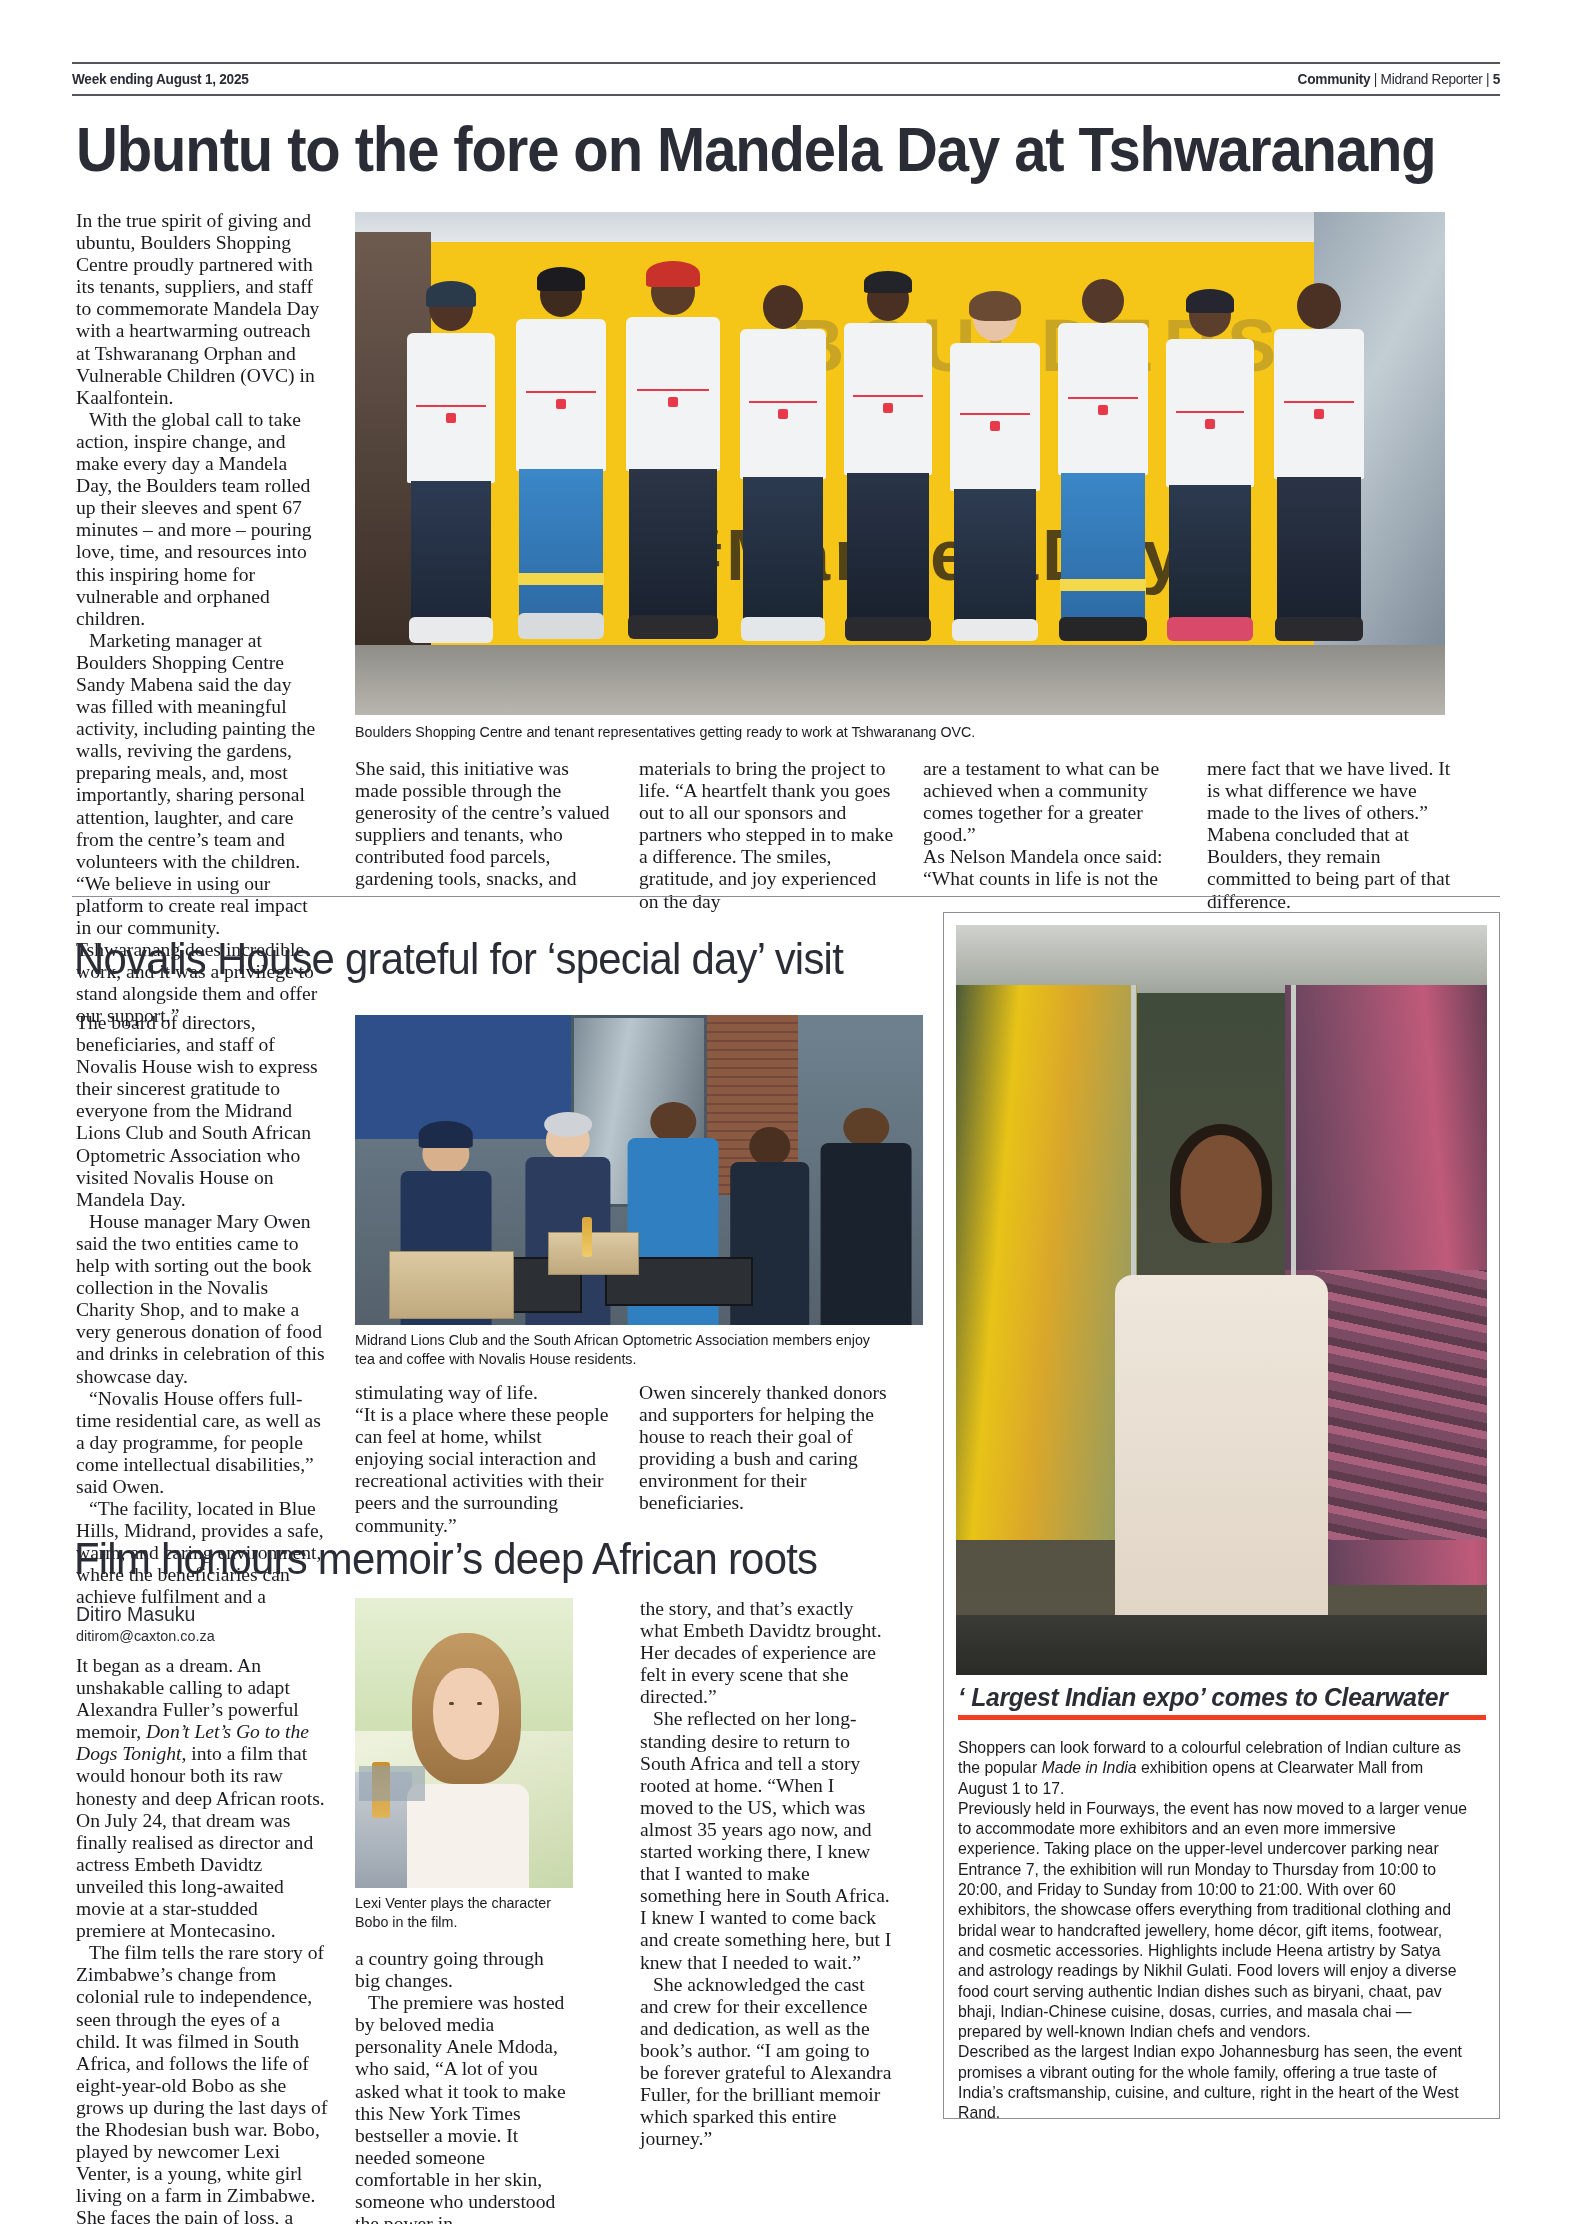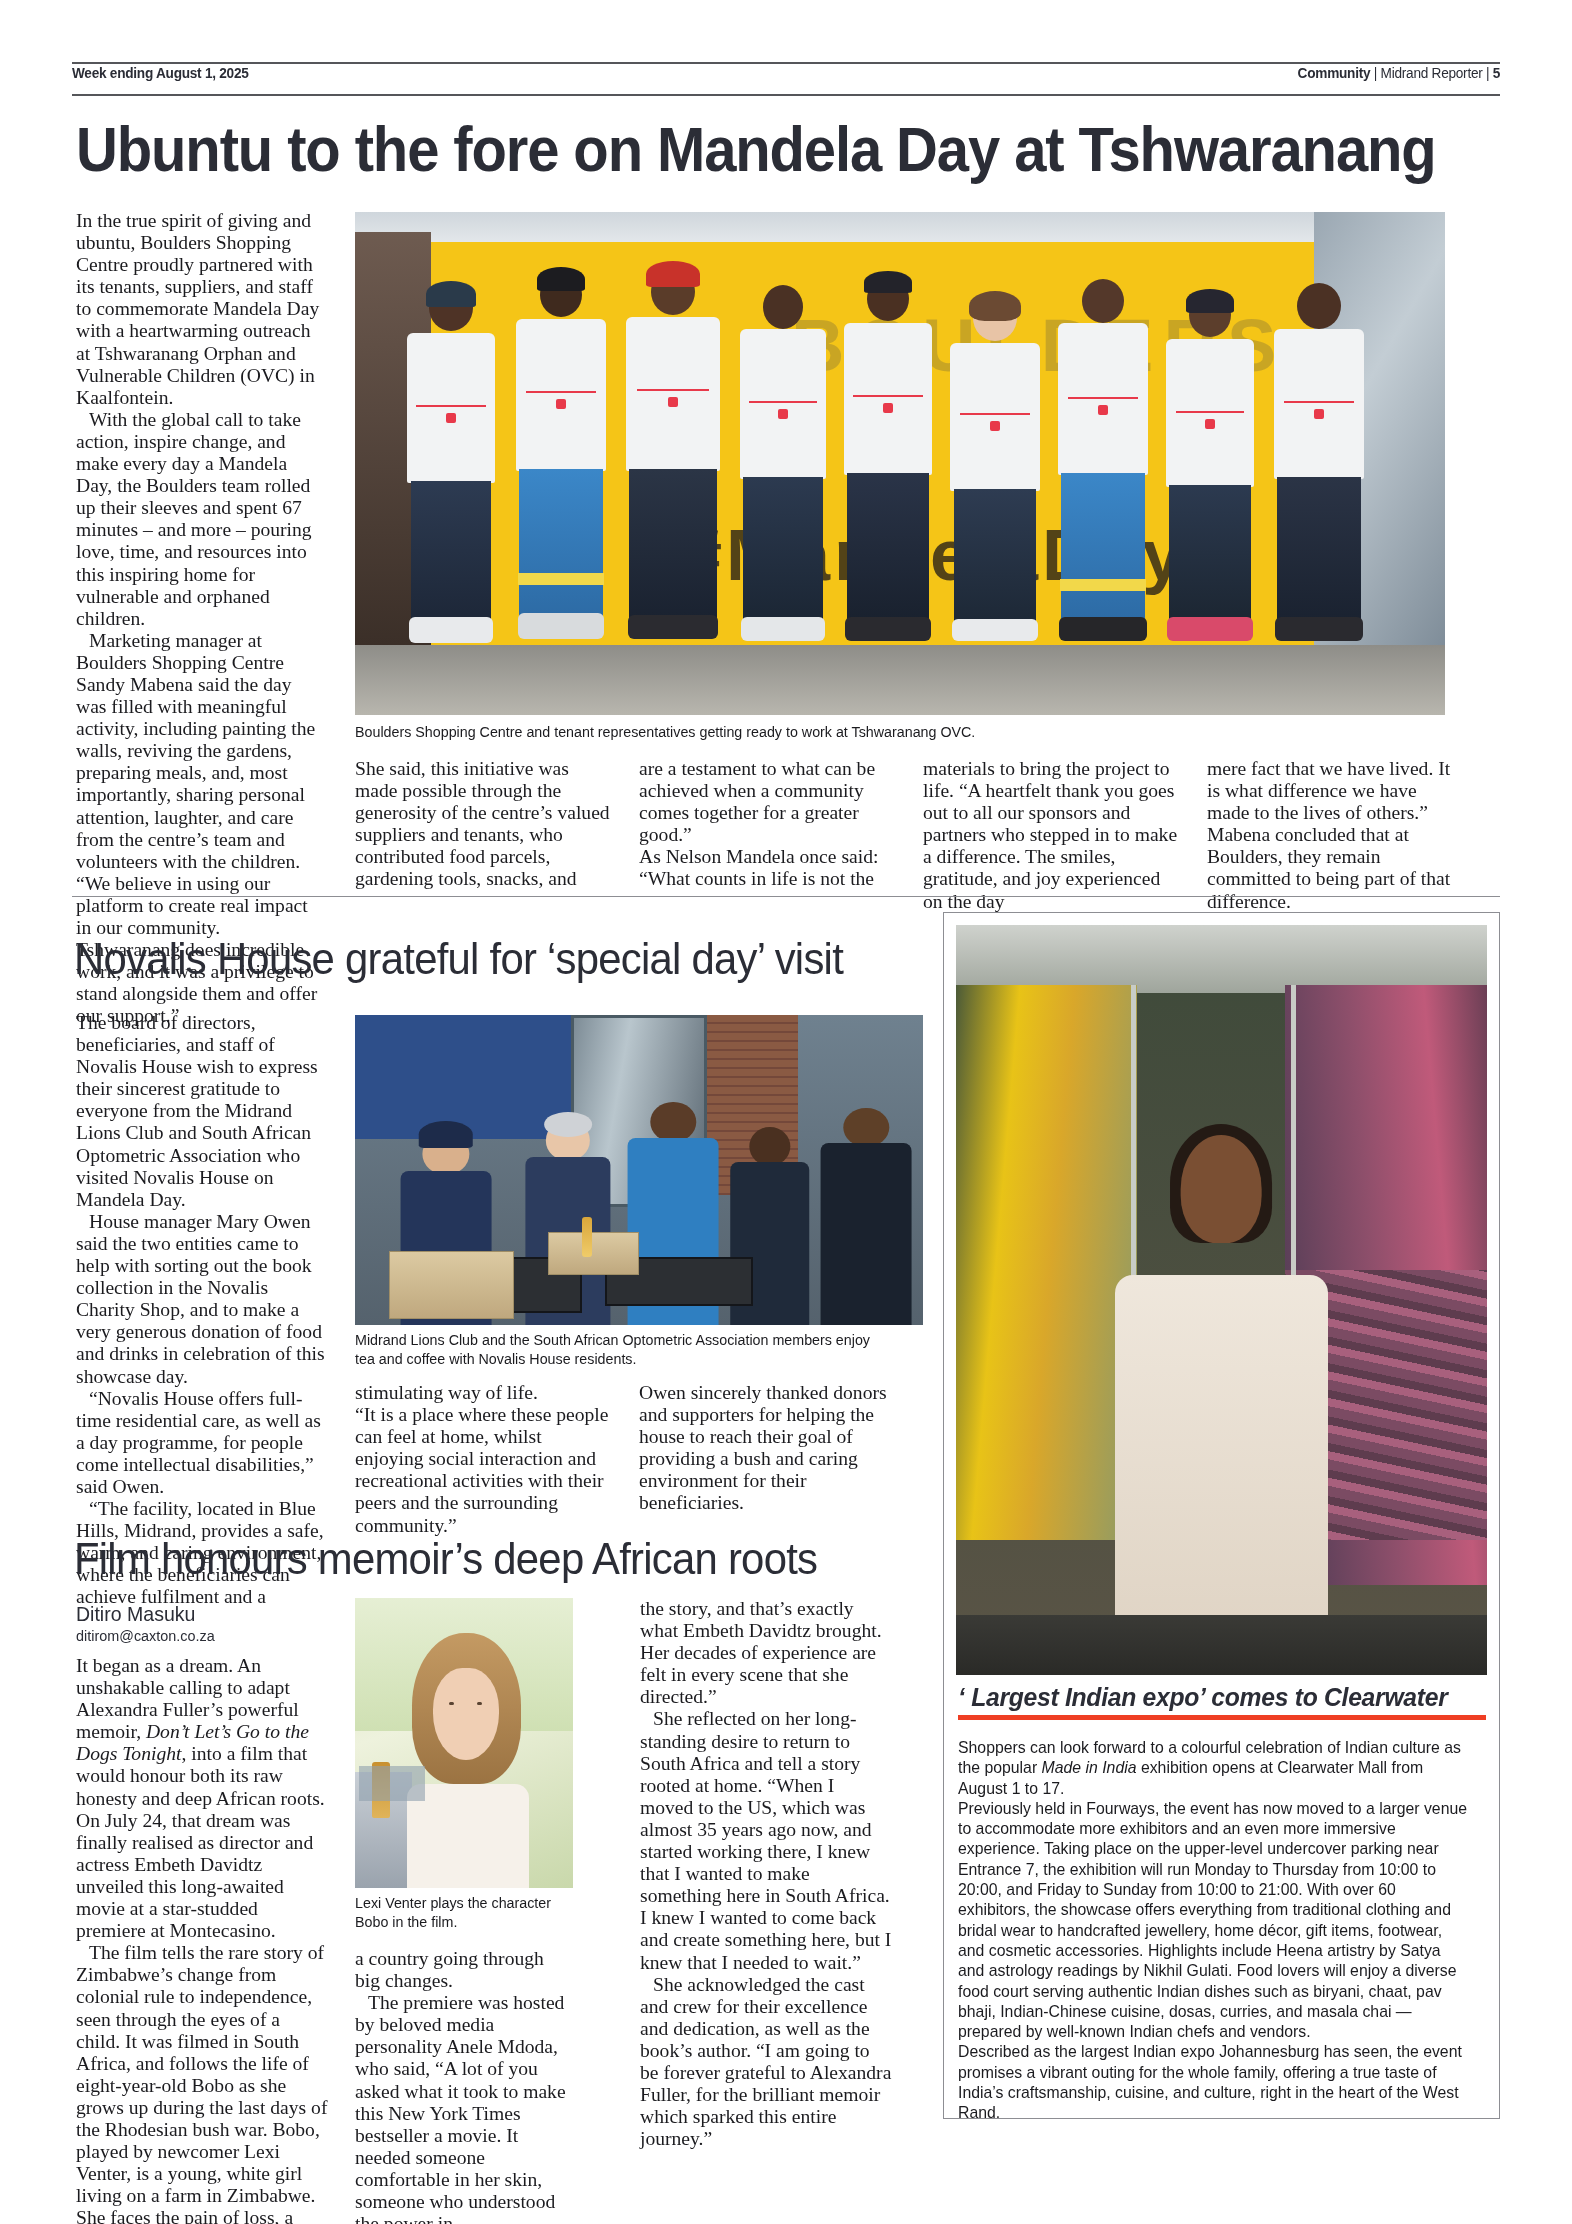--- a/index.html
+++ b/index.html
@@ -15,21 +15,21 @@
     padding: 0;
   }
 
   
   .masthead {
     position: absolute;
     left: 72px; top: 62px; width: 1428px;
     border-top: 2px solid #55565a;
     border-bottom: 2px solid #55565a;
     height: 34px;
-    display: flex; justify-content: space-between;
+    display: flex; align-items: center; justify-content: space-between;
   }
   .masthead-left, .masthead-right {
     font-family: "Liberation Sans Narrow", "Liberation Sans", sans-serif;
     font-weight: bold;
     font-size: 15.5px;
     color: #2b2d36;
     letter-spacing: -0.3px;
     transform: scaleX(0.88);
     transform-origin: left center;
     white-space: nowrap;
@@ -437,25 +437,25 @@
     </div>
   </div>
 
   <div class="a1-caption">Boulders Shopping Centre and tenant representatives getting ready to work at Tshwaranang OVC.</div>
 
   <div class="a1-lowercols">
     <div class="col bodytext">
         <p class="noind">She said, this initiative was made possible through the generosity of the centre’s valued suppliers and tenants, who contributed food parcels, gardening tools, snacks, and</p>
       </div>
     <div class="col bodytext">
+        <p class="noind">materials to bring the project to life. “A heartfelt thank you goes out to all our sponsors and partners who stepped in to make a difference. The smiles, gratitude, and joy experienced on the day</p>
+      </div>
+    <div class="col bodytext">
         <p class="noind" style="white-space:pre-line">are a testament to what can be achieved when a community comes together for a greater good.”
 As Nelson Mandela once said: “What counts in life is not the</p>
-      </div>
-    <div class="col bodytext">
-        <p class="noind">materials to bring the project to life. “A heartfelt thank you goes out to all our sponsors and partners who stepped in to make a difference. The smiles, gratitude, and joy experienced on the day</p>
       </div>
     <div class="col bodytext">
         <p class="noind" style="white-space:pre-line">mere fact that we have lived. It is what difference we have made to the lives of others.”
 Mabena concluded that at Boulders, they remain committed to being part of that difference.</p>
       </div>
   </div>
 
   <div class="rule-1"></div>
 
   <div class="headline-2">Novalis House grateful for ‘special day’ visit</div>

